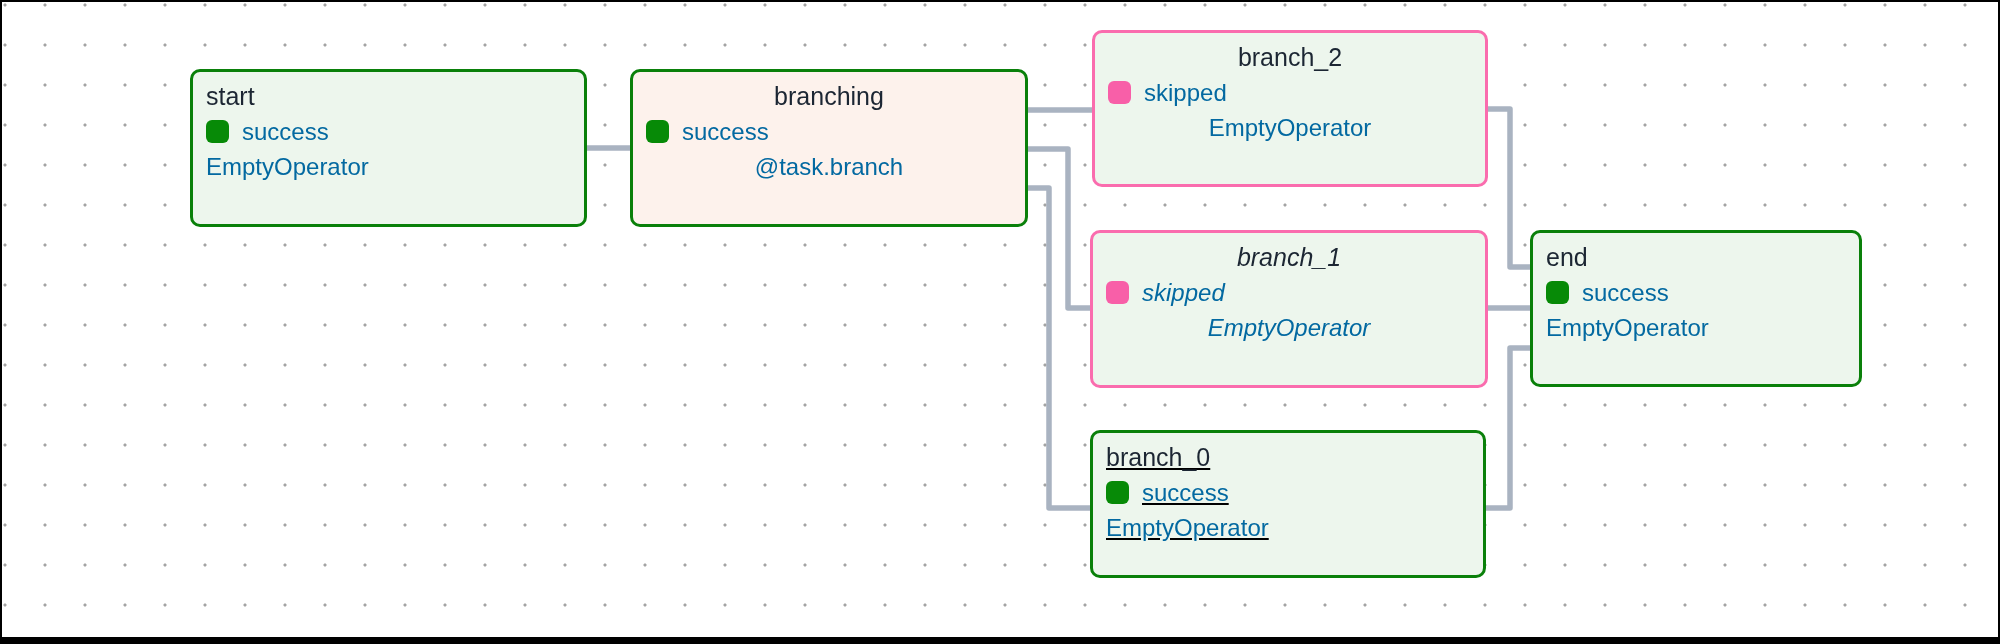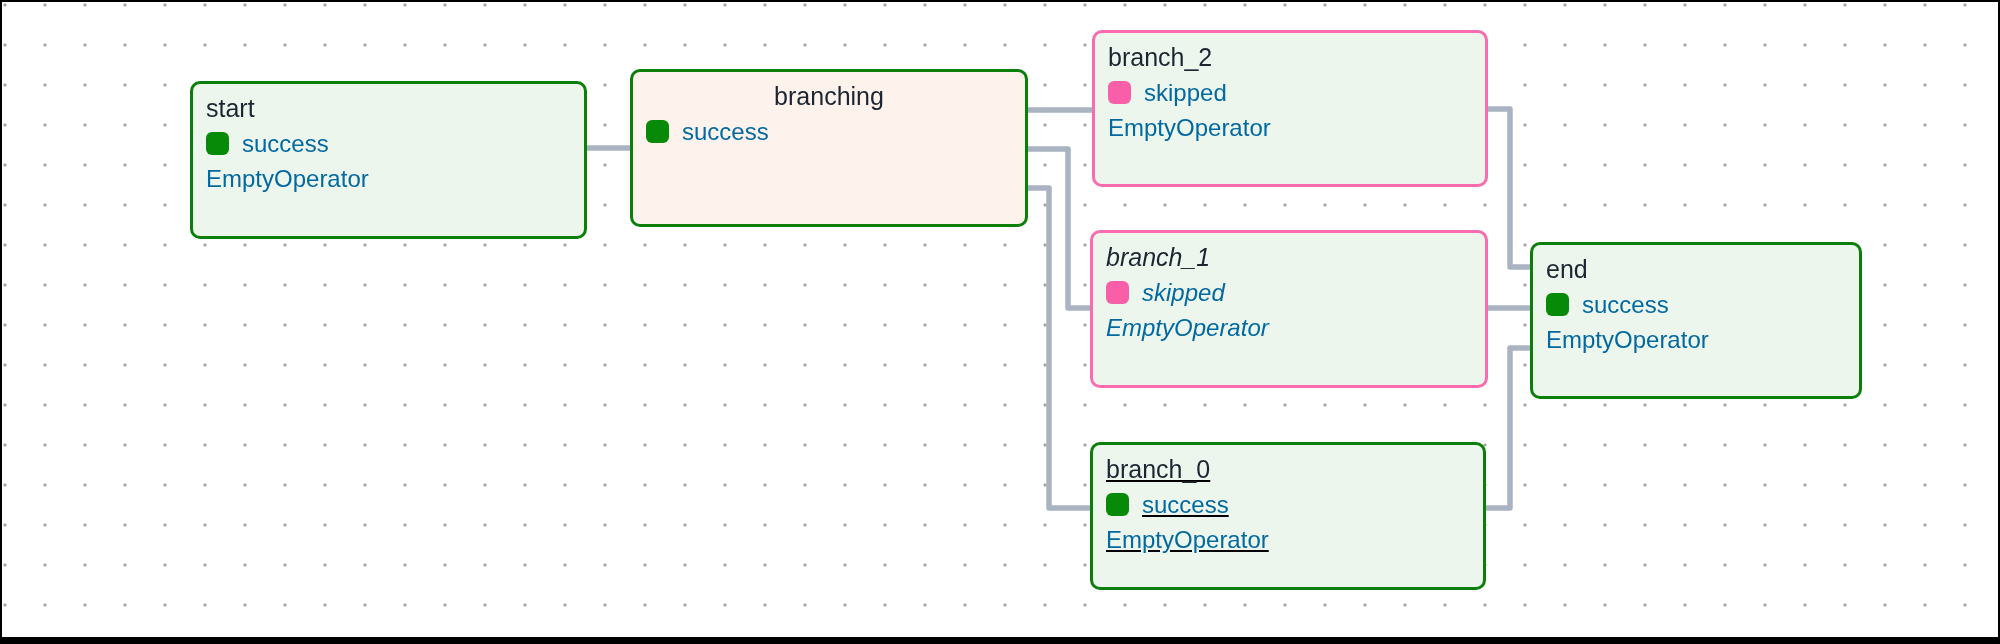--- a/index.html
+++ b/index.html
@@ -56,23 +56,23 @@
   }
   
   .node {
     position: absolute;
     box-sizing: border-box;
     border: 3.5px solid;
     border-radius: 10px;
     padding: 6px 13px;
     cursor: pointer;
   }
-  .v-success { border-color: #0a800a; background: #edf6ed; margin-top: 12px; }
+  .v-success { border-color: #0a800a; background: #edf6ed; }
   .v-branching { border-color: #0a800a; background: #fdf2ec; }
-  .v-skipped { border-color: #fa6cae; background: #edf6ed; }
+  .v-skipped { border-color: #fa6cae; background: #edf6ed; text-align: center; }
 
   .p-start    { left: 190px;  top: 69px;  width: 397px; height: 158px; }
   .p-branching{ left: 630px;  top: 69px;  width: 398px; height: 158px; text-align: center; }
   .p-branch2  { left: 1092px; top: 30px;  width: 396px; height: 157px; }
   .p-branch1  { left: 1090px; top: 230px; width: 398px; height: 158px; font-style: italic; }
   .p-branch0  { left: 1090px; top: 430px; width: 396px; height: 148px; text-decoration: underline; }
   .p-end      { left: 1530px; top: 230px; width: 332px; height: 157px; }
 
   .node-title {
     font-size: 25px;
@@ -125,20 +125,21 @@
         </div>
         <div class="node-operator">EmptyOperator</div>
       </div>
 
       <div class="node v-branching p-branching">
         <div class="node-title">branching</div>
         <div class="node-status">
           <span class="swatch" style="background-color: rgb(7, 138, 7);"></span>
           <span class="status-label">success</span>
         </div>
+        <div class="node-operator">@task.branch</div>
       </div>
 
       <div class="node v-skipped p-branch2">
         <div class="node-title">branch_2</div>
         <div class="node-status">
           <span class="swatch" style="background-color: rgb(248, 95, 168);"></span>
           <span class="status-label">skipped</span>
         </div>
         <div class="node-operator">EmptyOperator</div>
       </div>

